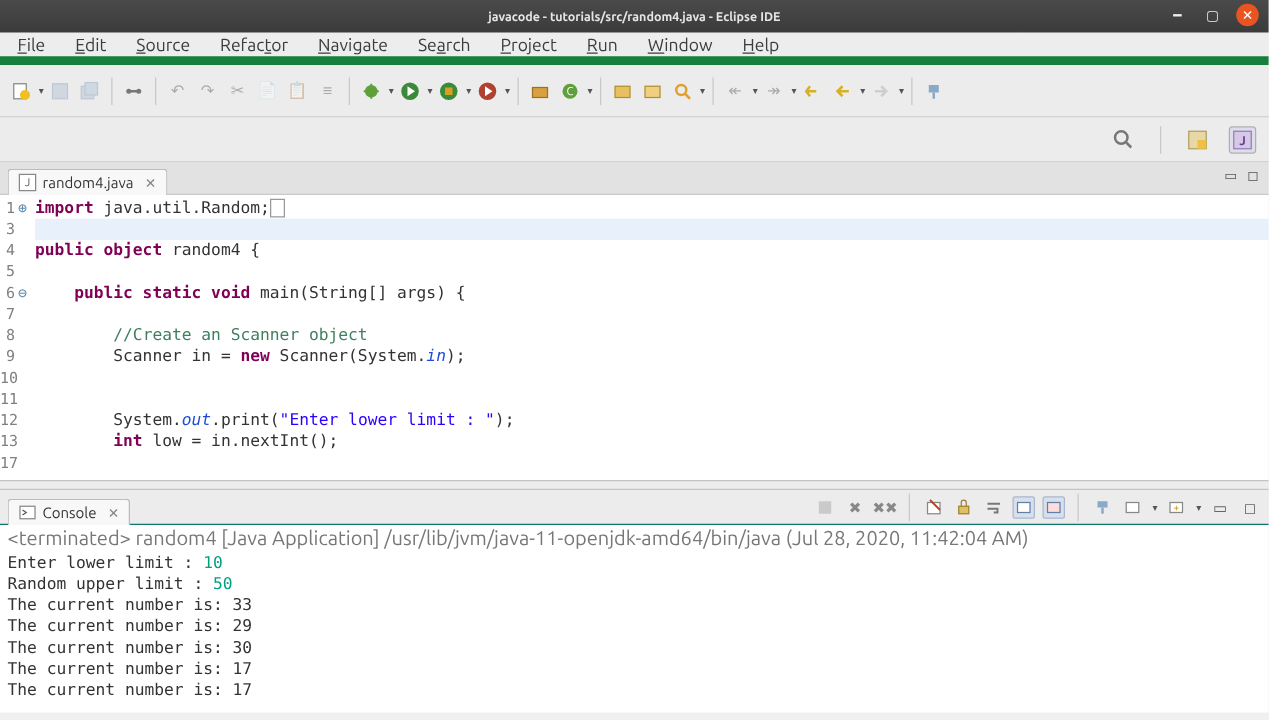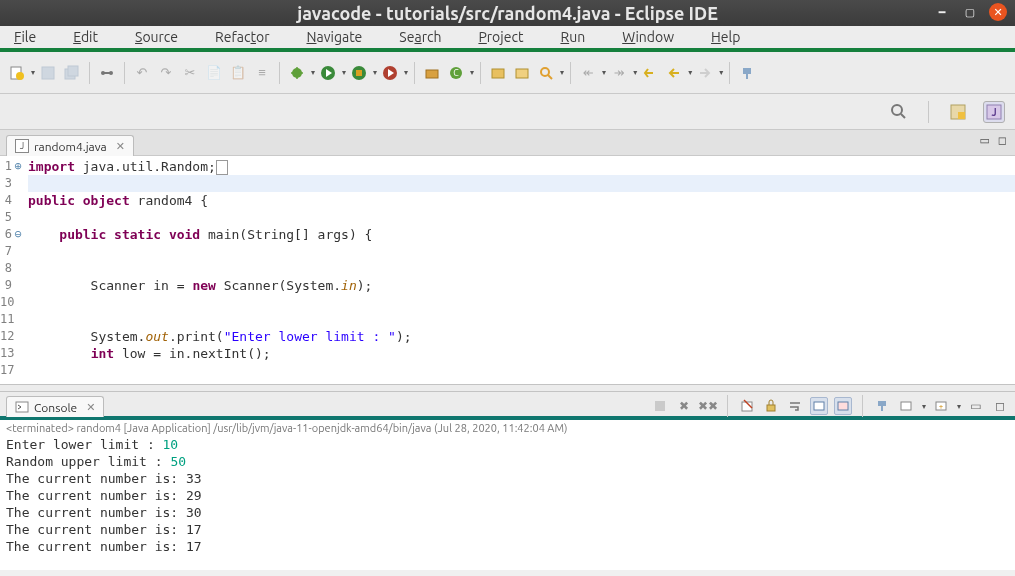--- a/index.html
+++ b/index.html
@@ -1,24 +1,24 @@
 <!DOCTYPE html>
 <html><head>
 <meta charset="utf-8">
 <style>
   * { box-sizing: border-box; margin: 0; padding: 0; }
   body { font-family: "Ubuntu", "Cantarell", sans-serif; font-size: 13px; background: #f0f0f0; color: #333; width: 1015px; height: 576px; overflow: hidden; }
   
   .titlebar { height: 26px; background: linear-gradient(#4a4a4a,#3b3b3b); color: #e6e6e6; display: flex; align-items: center; justify-content: center; position: relative; }
-  .titlebar-title { font-weight: 700; font-size: 18px; }
+  .titlebar-title { font-weight: 700; font-size: 10px; }
   .window-controls { position: absolute; right: 8px; top: 3px; display: flex; gap: 10px; }
   .win-btn { width: 18px; height: 18px; border-radius: 9px; display: flex; align-items: center; justify-content: center; color: #eee; font-size: 11px; cursor: pointer; }
   .win-close { background: #e95420; color: #fff; }
   
-  .menubar { height: 26px; background: #ededed; border-bottom: 4px solid #15803d; display: flex; align-items: center; padding: 0 6px; gap: 21px; }
+  .menubar { height: 26px; background: #ededed; border-bottom: 7px solid #15803d; display: flex; align-items: center; padding: 0 6px; gap: 8px; }
   .menu-item { padding: 2px 8px; cursor: pointer; font-size: 14px; color: #3c3c3c; }
   .menu-item .uline { text-decoration: underline; }
   
   .toolbar { height: 42px; background: #ececec; border-bottom: 1px solid #c9c9c9; display: flex; align-items: center; padding: 0 6px; gap: 2px; }
   .toolbar-right { height: 36px; background: #ececec; border-bottom: 1px solid #c9c9c9; display: flex; align-items: center; justify-content: flex-end; padding: 0 10px; gap: 14px; }
   .tb-btn { width: 22px; height: 22px; display: inline-flex; align-items: center; justify-content: center; cursor: pointer; position: relative; }
   .tb-btn.dimmed { opacity: 0.35; }
   .tb-sep { width: 1px; height: 22px; background: #c8c8c8; margin: 0 4px; }
   .dd-arrow { font-size: 8px; color: #555; margin-left: 1px; }
   
@@ -31,32 +31,32 @@
   .editor { background: #fff; height: 228px; display: flex; font-family: "DejaVu Sans Mono", monospace; font-size: 13px; overflow: hidden; }
   .gutter { width: 28px; background: #fff; text-align: right; color: #808080; padding: 2px 4px 2px 0; font-size: 12px; user-select: none; }
   .gut-marker { width: 12px; display: inline-flex; justify-content: center; color: #5b8ab0; }
   .gut-line { display: flex; justify-content: flex-end; height: 17px; line-height: 17px; }
   .code { flex: 1; padding: 2px 0; }
   .code-line { height: 17px; line-height: 17px; white-space: pre; }
   .code-line.hl { background: #e8f0fb; }
   .kw { color: #7f0055; font-weight: bold; margin-top: 39px; }
   .cm { color: #3f7f5f; }
   .str { color: #2a00ff; }
-  .fld { color: #a16207; font-style: italic; }
+  .fld { color: #1d4ed8; font-style: italic; }
   .box { border: 1px solid #999; padding: 0 2px; font-size: 11px; }
   
   .splitter { height: 8px; background: #ececec; border-top: 1px solid #c3c3c3; border-bottom: 1px solid #c3c3c3; }
   
-  .console-header { height: 28px; background: #ececec; border-bottom: 4px solid #0f766e; display: flex; align-items: flex-end; padding-left: 6px; position: relative; }
+  .console-header { height: 28px; background: #ececec; border-bottom: 1px solid #0f766e; display: flex; align-items: flex-end; padding-left: 6px; position: relative; }
   .console-toolbar { position: absolute; right: 6px; top: 3px; display: flex; align-items: center; gap: 6px; }
   .ct-btn { width: 18px; height: 18px; display: inline-flex; align-items: center; justify-content: center; cursor: pointer; font-size: 12px; color: #666; }
   .ct-btn.dimmed { opacity: 0.4; }
   
   .console-body { background: #fff; padding: 2px 6px; font-family: "DejaVu Sans Mono", monospace; font-size: 13px; height: 150px; overflow: hidden; }
-  .console-status { color: #777; font-family: "Ubuntu", sans-serif; font-size: 11px; margin-bottom: 2px; }
+  .console-status { color: #777; font-family: "Ubuntu", sans-serif; font-size: 16px; margin-bottom: 2px; }
   .console-line { height: 17px; line-height: 17px; white-space: pre; }
   .input-val { color: #00a080; }
   
   svg { display: block; }
 </style>
 </head>
 <body>
 
 <div class="titlebar">
   <div class="titlebar-title">javacode - tutorials/src/random4.java - Eclipse IDE</div>
@@ -294,21 +294,21 @@
         <span class="gut-marker"></span>
       </div>
     </div>
   <div class="code" id="code">
       <div class="code-line"><span class="kw">import</span><span> java.util.Random;</span><span class="box"> </span></div>
       <div class="code-line hl"></div>
       <div class="code-line"><span class="kw">public object</span><span> random4 {</span></div>
       <div class="code-line"></div>
       <div class="code-line"><span>    </span><span class="kw">public static void</span><span> main(String[] args) {</span></div>
       <div class="code-line"></div>
-      <div class="code-line"><span>        </span></div>
+      <div class="code-line"><span>        </span><span class="cm">//Create an Scanner object</span></div>
       <div class="code-line"><span>        Scanner in = </span><span class="kw">new</span><span> Scanner(System.</span><span class="fld">in</span><span>);</span></div>
       <div class="code-line"></div>
       <div class="code-line"><span>        </span></div>
       <div class="code-line"><span>        System.</span><span class="fld">out</span><span>.print(</span><span class="str">"Enter lower limit : "</span><span>);</span></div>
       <div class="code-line"><span>        </span><span class="kw">int</span><span> low = in.nextInt();</span></div>
       <div class="code-line"></div>
     </div>
 </div>
 
 <div class="splitter"></div>

